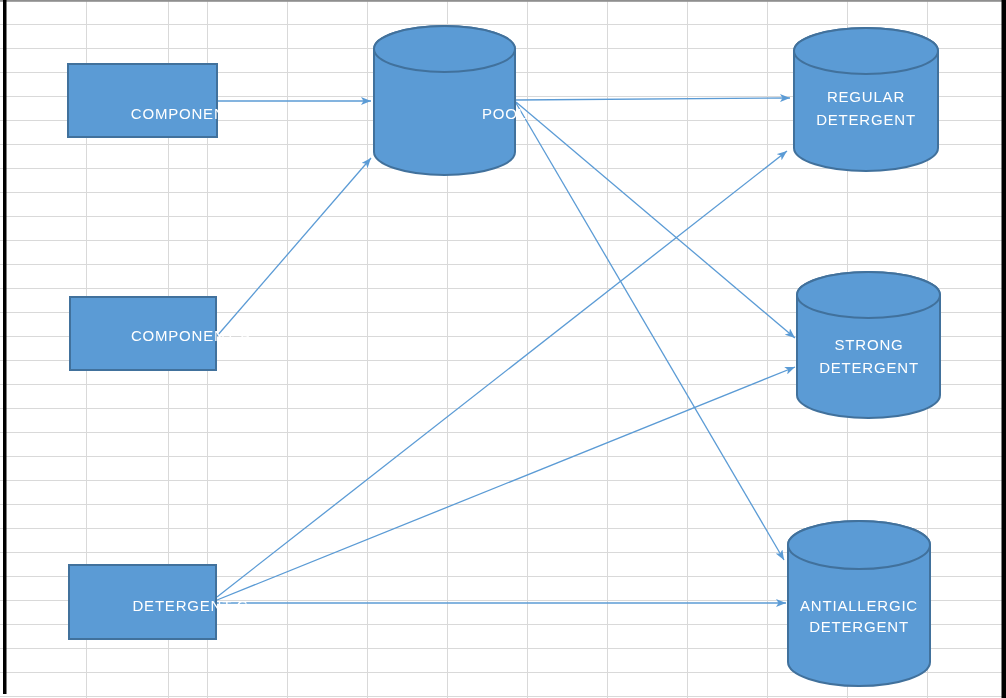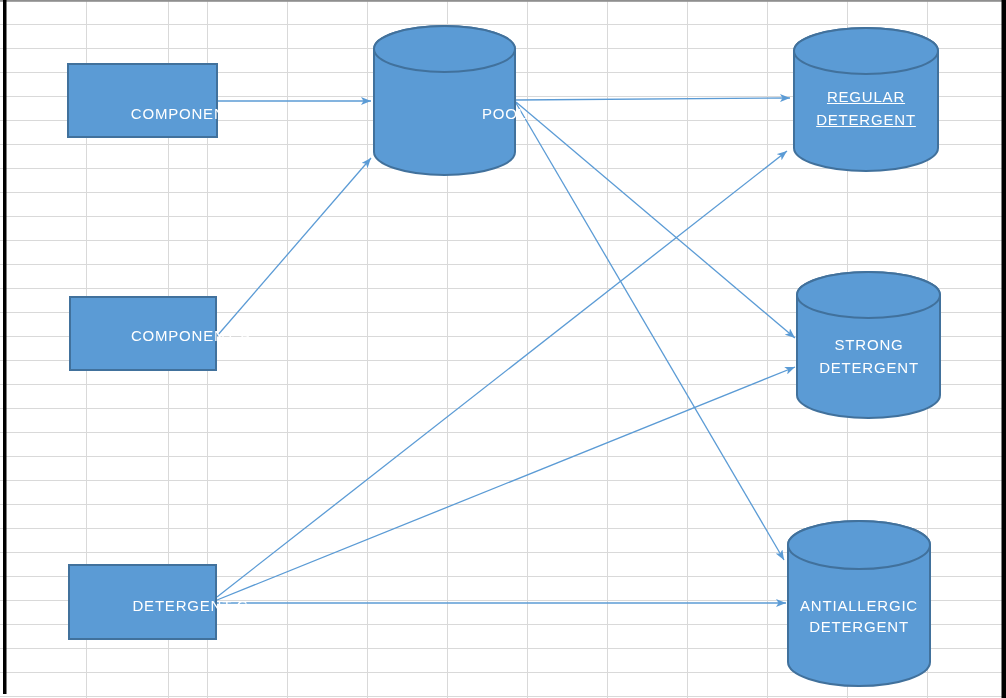--- a/index.html
+++ b/index.html
@@ -113,16 +113,16 @@
         <path class="shape" d="M788,545 A71,24 0 0 1 930,545 L930,662 A71,24 0 0 1 788,662 Z"></path>
         <ellipse class="shape" cx="859" cy="545" rx="71" ry="24"></ellipse>
       </g>
     </g>
   </svg>
 
   <div class="node-label one-line" style="left:68px;top:105px;width:149px;">COMPONENT A</div>
   <div class="node-label one-line" style="left:70px;top:327px;width:146px;">COMPONENT B</div>
   <div class="node-label one-line" style="left:69px;top:597px;width:147px;">DETERGENT C</div>
   <div class="node-label one-line" style="left:374px;top:105px;width:165px;">POOL</div>
-  <div class="node-label" style="left:808px;top:85px;width:116px;text-decoration:underline;">REGULAR DETERGENT</div>
+  <div class="node-label" style="left:808px;top:85px;width:116px;">REGULAR DETERGENT</div>
   <div class="node-label" style="left:811px;top:333px;width:116px;">STRONG DETERGENT</div>
   <div class="node-label" style="left:795px;top:595px;width:128px;line-height:21px;">ANTIALLERGIC DETERGENT</div>
 </div>
 
 </body></html>

